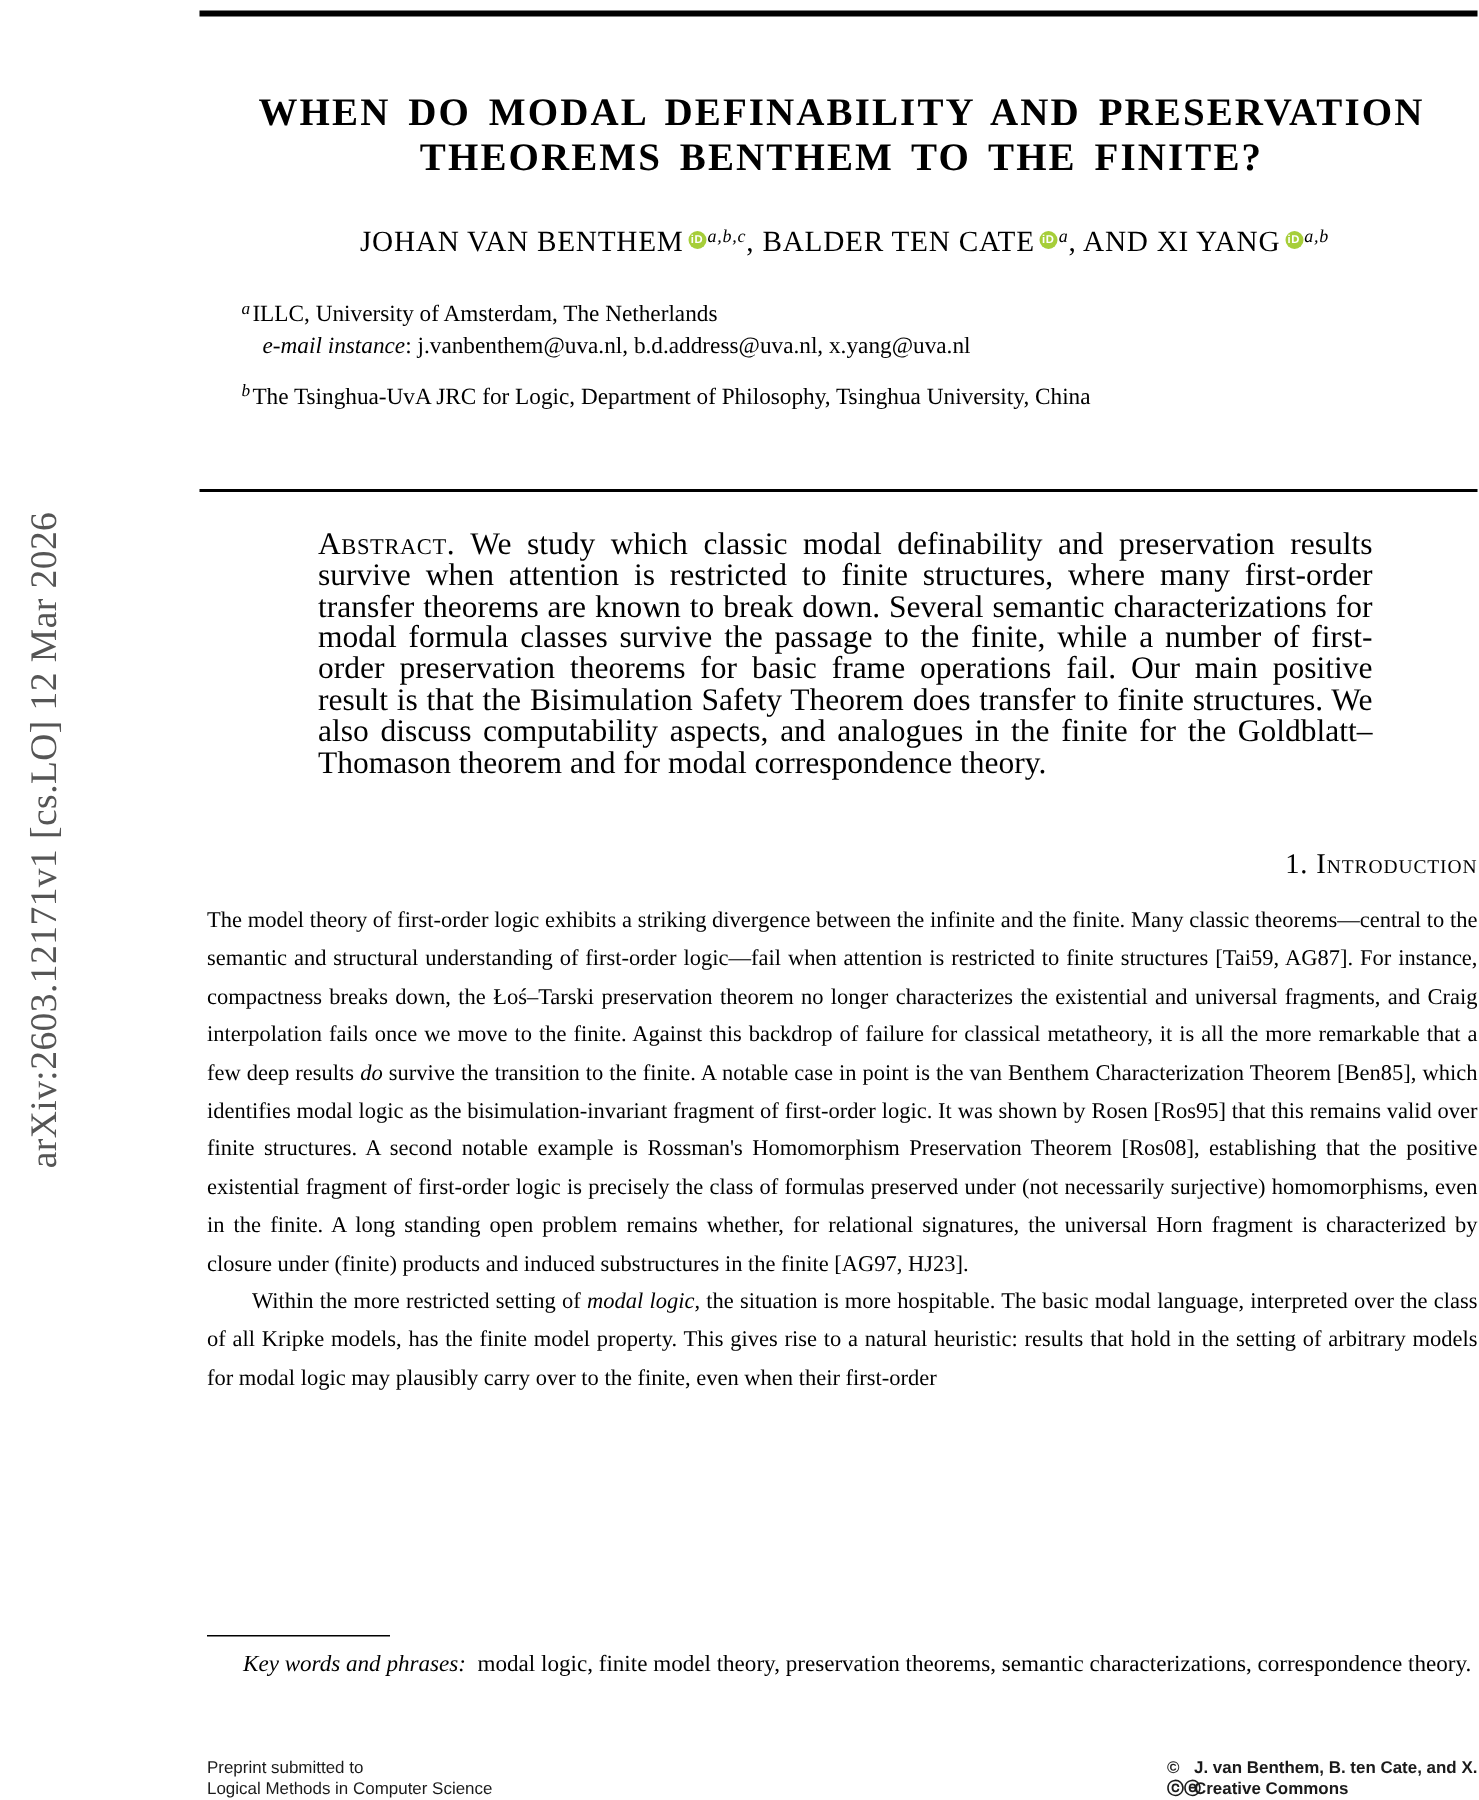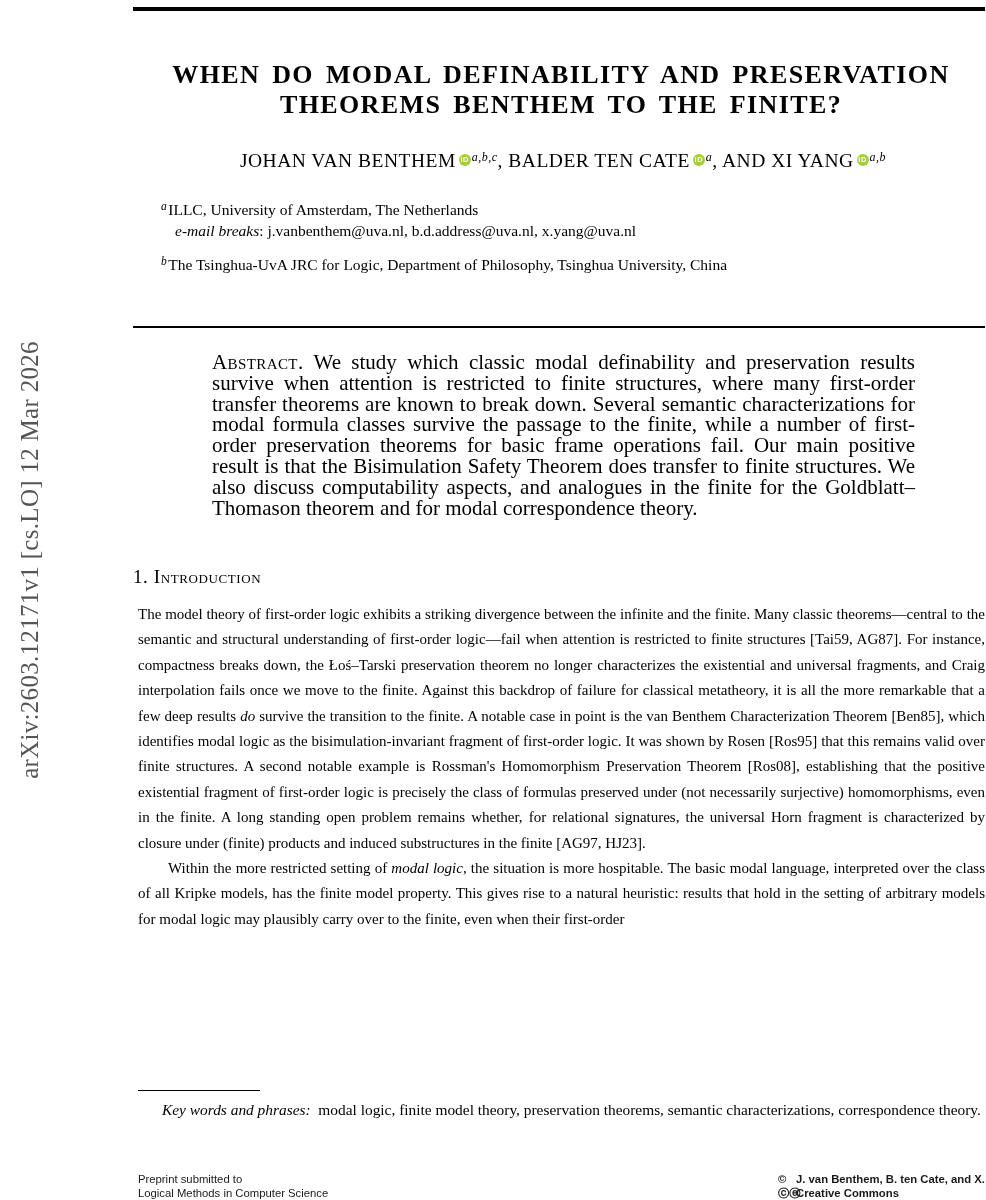--- a/index.html
+++ b/index.html
@@ -168,21 +168,21 @@
     font-variant: small-caps;
     letter-spacing: 0.4px;
   }
 
   
   #section-heading {
     position: absolute;
     left: 0;
     top: 566px;
     width: 852px;
-    text-align: left;
+    text-align: right;
     font-size: 19px;
     font-variant: small-caps;
     letter-spacing: 0.6px;
   }
 
   
   #body-text {
     position: absolute;
     left: 5px;
     top: 602px;
@@ -252,21 +252,21 @@
   <div class="rule-top"></div>
 
   <div id="title-block">
     <div class="title-line">WHEN DO MODAL DEFINABILITY AND PRESERVATION</div>
     <div class="title-line">THEOREMS BENTHEM TO THE FINITE?</div>
   </div>
 
   <div id="authors"><span class="sc">JOHAN VAN BENTHEM</span><span class="orcid"></span><span class="sup">a,b,c</span><span>, </span><span class="sc">BALDER TEN CATE</span><span class="orcid"></span><span class="sup">a</span><span class="sc">, AND </span><span class="sc">XI YANG</span><span class="orcid"></span><span class="sup">a,b</span></div>
 
   <div id="affiliations">
-    <div class="aff"><span class="marker">a</span><span>ILLC, University of Amsterdam, The Netherlands</span><span class="email-line"><span class="email-label">e-mail breaks</span><span>: </span><span>j.vanbenthem@uva.nl, b.d.address@uva.nl, x.yang@uva.nl</span></span></div>
+    <div class="aff"><span class="marker">a</span><span>ILLC, University of Amsterdam, The Netherlands</span><span class="email-line"><span class="email-label">e-mail instance</span><span>: </span><span>j.vanbenthem@uva.nl, b.d.address@uva.nl, x.yang@uva.nl</span></span></div>
     <div class="aff"><span class="marker">b</span><span>The Tsinghua-UvA JRC for Logic, Department of Philosophy, Tsinghua University, China</span></div>
   </div>
 
   <div class="rule-abstract"></div>
 
   <div id="abstract"><span class="abs-head">Abstract.</span> <span>We study which classic modal definability and preservation results survive when attention is restricted to finite structures, where many first-order transfer theorems are known to break down. Several semantic characterizations for modal formula classes survive the passage to the finite, while a number of first-order preservation theorems for basic frame operations fail. Our main positive result is that the Bisimulation Safety Theorem does transfer to finite structures. We also discuss computability aspects, and analogues in the finite for the Goldblatt–Thomason theorem and for modal correspondence theory.</span></div>
 
   <div id="section-heading"><span>1.</span> <span>Introduction</span></div>
 
   <div id="body-text">

